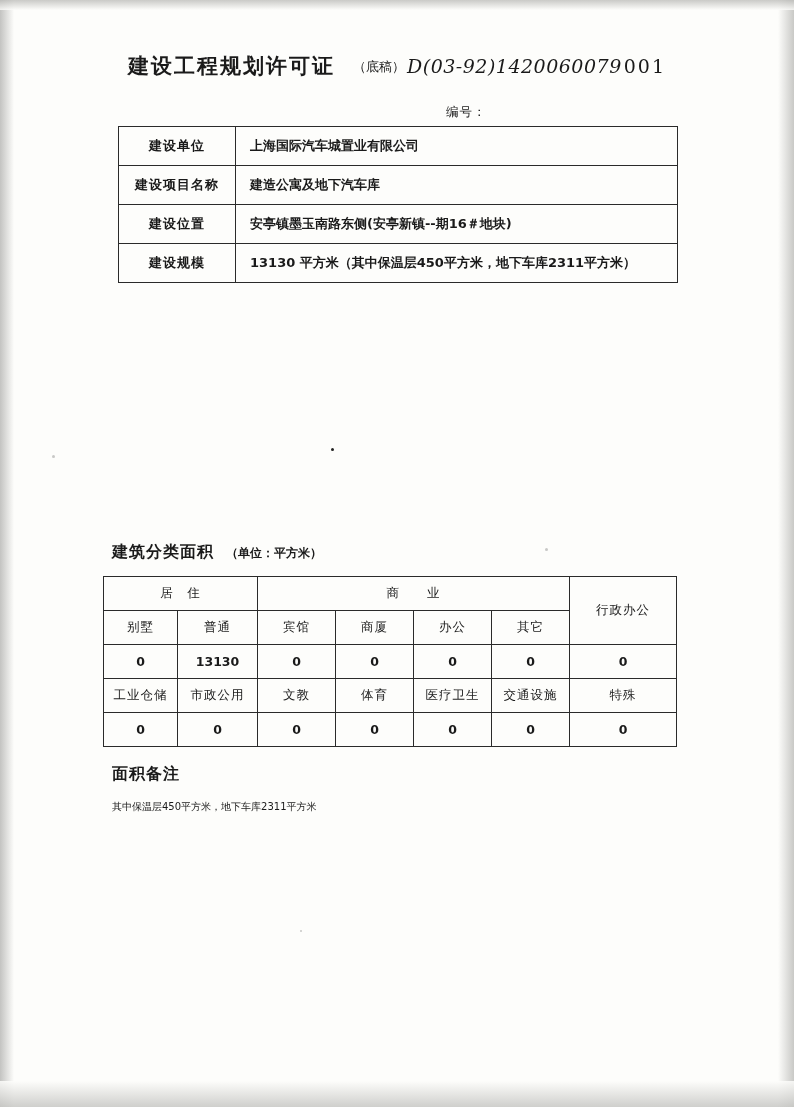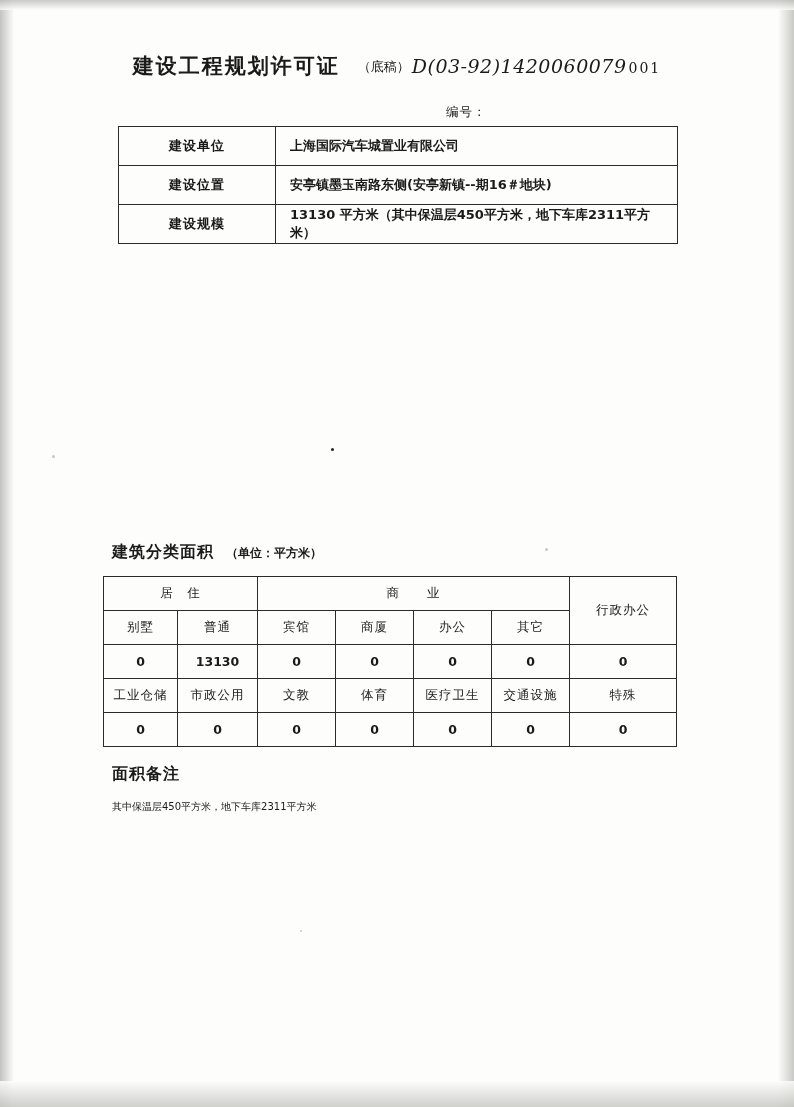--- a/index.html
+++ b/index.html
@@ -66,21 +66,21 @@
   }
   .hand-code {
     font-family: "DejaVu Serif", "Liberation Serif", serif;
     font-size: 19px;
     font-style: italic;
     letter-spacing: 0.5px;
     margin-left: 2px;
   }
   .hand-num {
     font-family: "DejaVu Serif", "Liberation Serif", serif;
-    font-size: 14px;
+    font-size: 19px;
     letter-spacing: 2px;
     margin-left: 2px;
   }
 
   .serial-label {
     position: absolute;
     left: 446px;
     top: 104px;
     font-size: 12.5px;
     letter-spacing: 1px;
@@ -92,21 +92,21 @@
     left: 118px;
     top: 126px;
     width: 560px;
     border-collapse: collapse;
     table-layout: fixed;
   }
   .main-table td {
     border: 1px solid #2a2a2a;
     height: 38px;
     font-size: 13px;
-    padding: 0 20px;
+    padding: 0 0;
   }
   .lbl-cell {
     width: 116px;
     text-align: center;
     font-weight: bold;
     letter-spacing: 1px;
   }
   .val-cell {
     padding-left: 14px !important;
     font-weight: bold;
@@ -224,20 +224,24 @@
     <span class="doc-title">建设工程规划许可证</span><span class="draft-note">（底稿）</span><span class="hand-code">D(03-92)1420060079</span><span class="hand-num">001</span>
   </div>
 
   <div class="serial-label">编号：</div>
 
   <table class="main-table">
     <tbody>
       <tr>
         <td class="lbl-cell">建设单位</td>
         <td class="val-cell">上海国际汽车城置业有限公司</td>
+      </tr>
+      <tr>
+        <td class="lbl-cell">建设项目名称</td>
+        <td class="val-cell">建造公寓及地下汽车库</td>
       </tr>
       <tr>
         <td class="lbl-cell">建设位置</td>
         <td class="val-cell">安亭镇墨玉南路东侧(安亭新镇--期16＃地块)</td>
       </tr>
       <tr>
         <td class="lbl-cell">建设规模</td>
         <td class="val-cell">13130 平方米（其中保温层450平方米，地下车库2311平方米）</td>
       </tr>
     </tbody>

